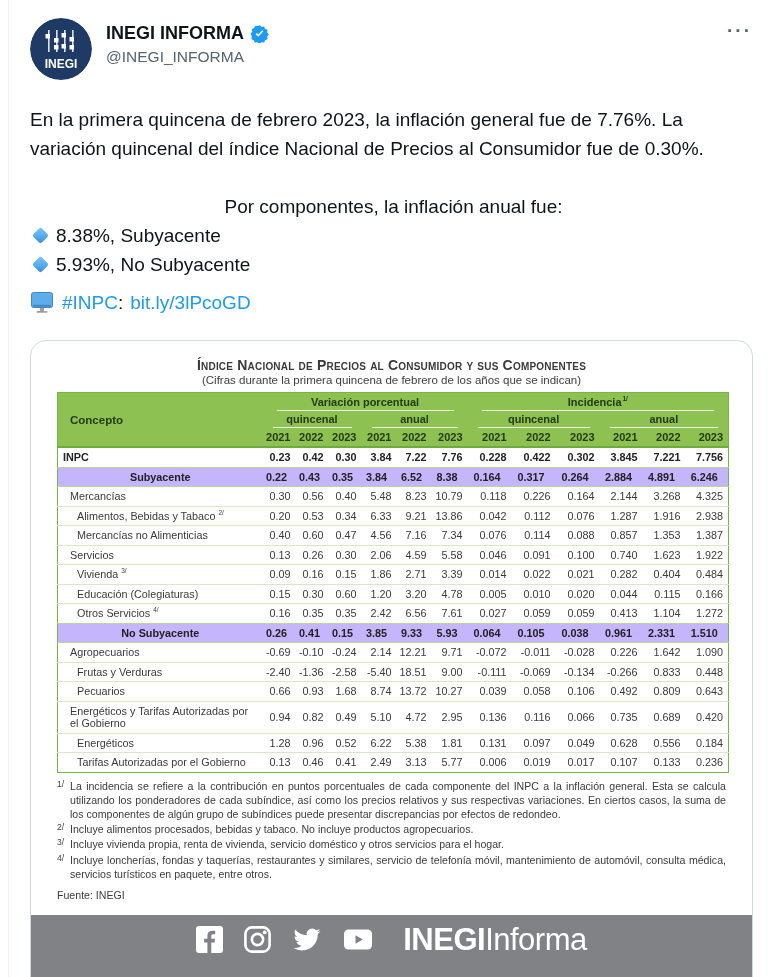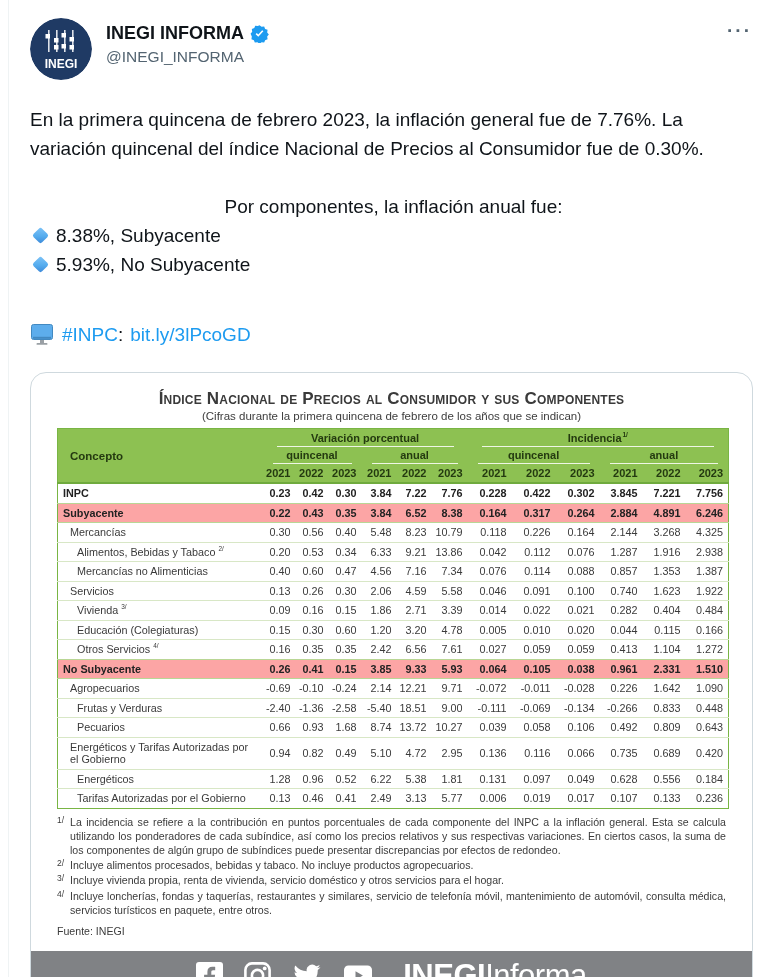--- a/index.html
+++ b/index.html
@@ -18,30 +18,30 @@
   .more { position:absolute; right:2px; top:2px; color:#536471; font-size:19px;
           letter-spacing:2px; font-weight:700; cursor:pointer; }
 
   
   .tweet-body { margin-top:25px; font-size:19px; line-height:29px; color:#0f1419; width:722px; }
   .list-intro { margin-top:29px; padding-left:5px;text-align:center; }
   .bullet-line { display:flex; align-items:center; padding-left:2px; height:29px; }
   .diamond { width:13px; height:13px; margin:0 9px 0 2px; border-radius:2.5px;
              transform:rotate(45deg) scale(.92);
              background:linear-gradient(135deg,#7ec3f7 0%,#55ACEE 55%,#3c87d7 100%); flex:0 0 13px; }
-  .link-line { margin-top:41px; display:flex; align-items:center; height:29px; }
+  .link-line { margin-top:9px; display:flex; align-items:center; height:29px; }
   .link-line svg { margin:0 9px 0 1px; }
   a.tlink { color:#1d9bf0; text-decoration:none; cursor:pointer; }
   .colon { color:#0f1419; margin-right:7px; }
 
   
   .media-card { margin-top:23px; width:723px; border:1px solid #cfd9de; border-radius:16px;
                 overflow:hidden; background:#ffffff; cursor:pointer; }
   .card-inner { padding:16px 26px 0 26px; }
-  .info-title { text-align:center; font-size:17px; font-weight:700; color:#3a3a3a;
+  .info-title { text-align:center; font-size:14px; font-weight:700; color:#3a3a3a;
                 font-variant:small-caps; letter-spacing:.2px; }
   .info-subtitle { text-align:center; font-size:11.5px; color:#3d3d3d; margin-top:1px; }
 
   
   table.inpc { width:100%; border-collapse:collapse; table-layout:fixed; margin-top:6px;
                border:1.5px solid #79b544; }
   thead th { background:#8dc152; color:#243a10; font-size:11px; font-weight:700; vertical-align:middle; }
   thead { border-bottom:2px solid #6faa3d; }
   .th-concepto { text-align:left; padding-left:12px; font-size:11.5px; }
   .u { display:block; text-align:center; margin:0 14px; padding:3px 0 2px;
@@ -49,22 +49,22 @@
   .th-sub .u { margin:0 10px; padding:2px 0 2px; }
   .year-th { text-align:right; padding:3px 5px 3px 0; font-size:11px; }
   sup { font-size:.6em; vertical-align:super; line-height:0; }
 
   tbody td { font-size:10.8px; color:#3a3a3a; padding:3px 5px 3px 0; }
   tbody tr + tr td { border-top:1px solid #d8e7c6; }
   td.num { text-align:right; white-space:nowrap; }
   td.row-label { text-align:left; padding-left:4px; line-height:12.5px; }
   tr.r-total td { font-weight:700; color:#222; }
   tr.r-total td.row-label { padding-left:5px; }
-  tr.r-group td { font-weight:700; color:#222; background:#fca5a5;
-                  border-top:1px solid #b9d695 !important; border-bottom:1px solid #b9d695; }
+  tr.r-group td { font-weight:700; color:#222; background:#c4b5fd;
+                  border-top:1px solid #b9d695 !important; border-bottom:1px solid #b9d695;text-align:center; }
   tr.r-group td.row-label { padding-left:5px; }
   tr.r-sub1 td.row-label { padding-left:12px; }
   tr.r-sub2 td.row-label { padding-left:19px; }
 
   
   .footnotes { margin-top:6px; }
   .fn { display:flex; margin-bottom:1px; }
   .fn-marker { flex:0 0 13px; font-size:8.5px; color:#3b3b3b; position:relative; top:0px; }
   .fn-text { flex:1; font-size:10.6px; line-height:14.2px; color:#3b3b3b; text-align:justify; }
   .source { font-size:10.6px; color:#3b3b3b; margin-top:8px; }

